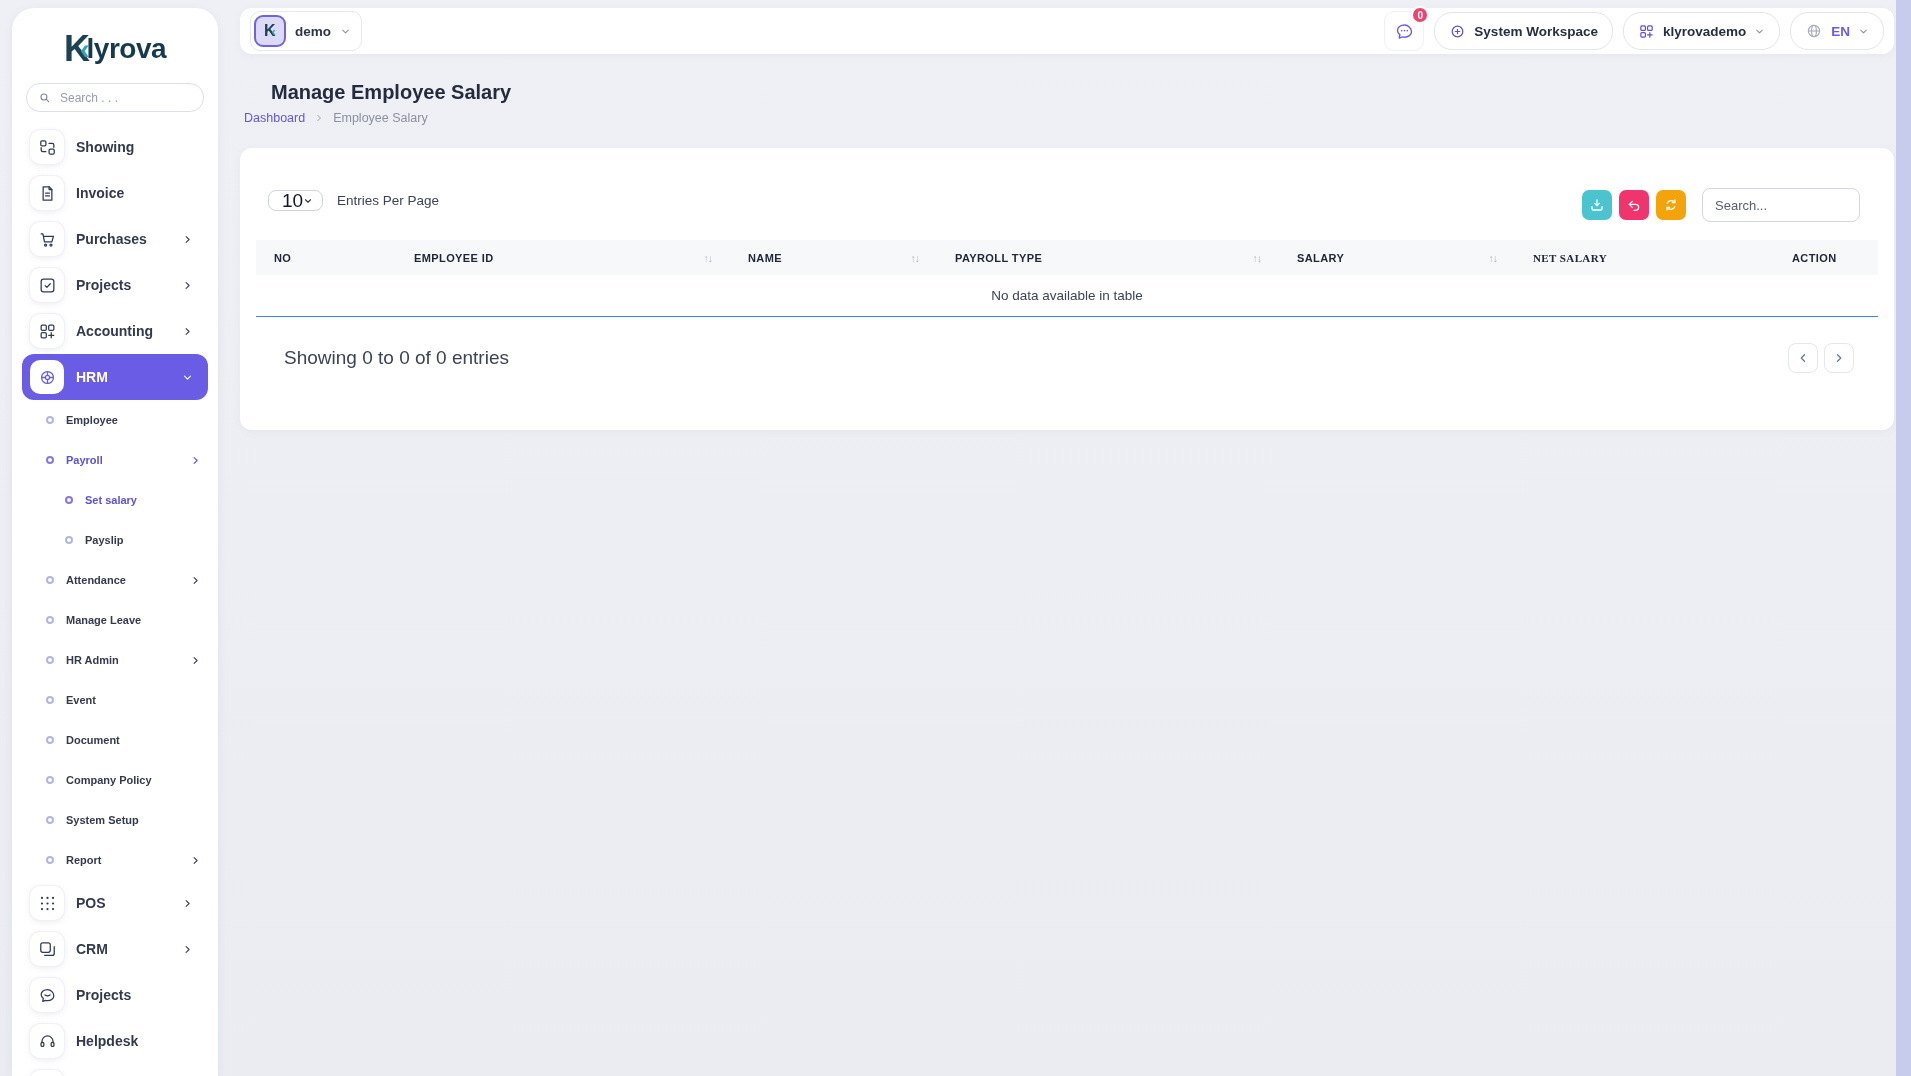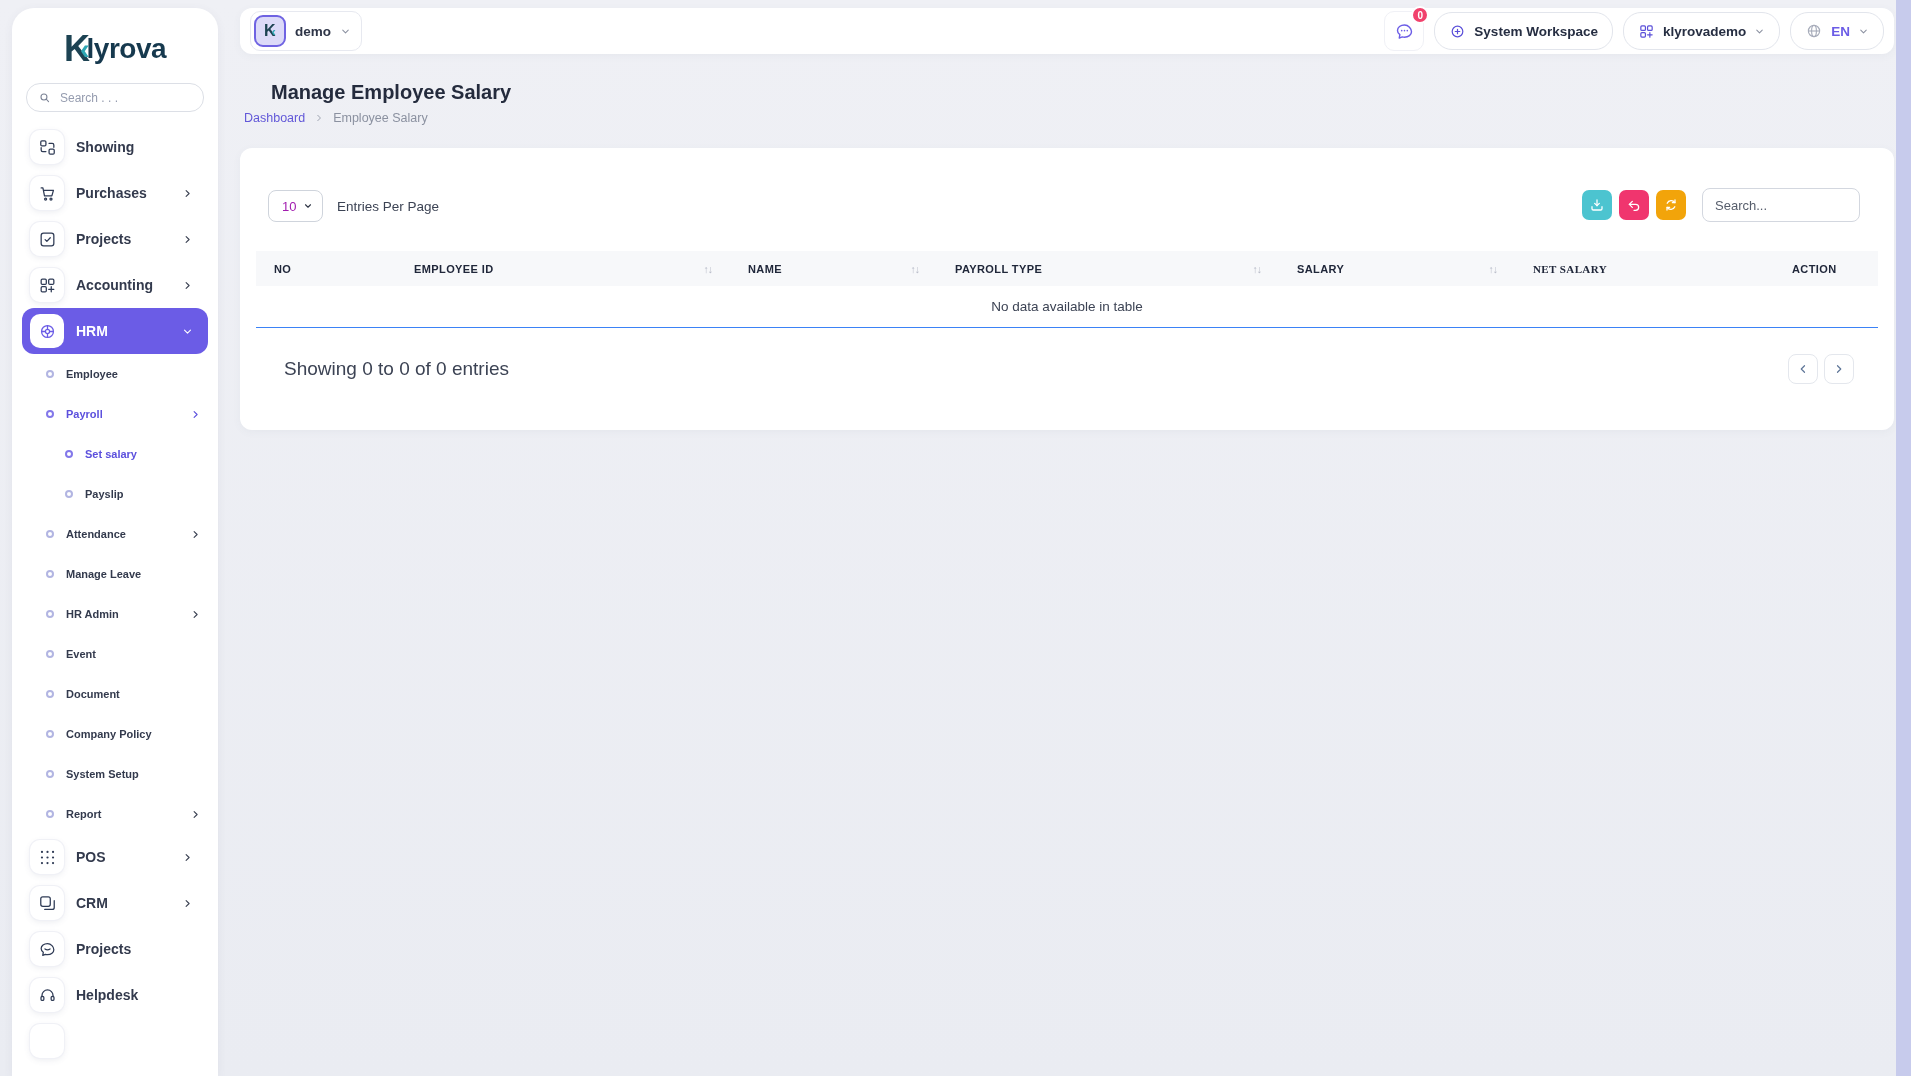--- a/index.html
+++ b/index.html
@@ -80,22 +80,22 @@
   .breadcrumb{position:absolute;left:244px;top:111px;display:flex;align-items:center;gap:9px;font-size:12.5px;}
   .bc-link{color:#6157d8;cursor:pointer;}
   .bc-sep{color:#a0a5b2;display:flex;}
   .bc-sep svg{width:10px;height:10px;}
   .bc-cur{color:#8b91a0;}
 
   
   .card{position:absolute;left:240px;top:148px;width:1654px;height:282px;background:#fff;border-radius:12px;
     box-shadow:0 2px 8px rgba(80,90,120,.05);box-sizing:border-box;}
   .controls{position:relative;padding:42px 34px 0 28px;display:flex;align-items:center;}
-  .select{width:55px;height:32px;border:1px solid #cfd4dc;border-radius:8px;display:flex;align-items:center;
-    justify-content:space-between;padding:0 9px 0 13px;box-sizing:border-box;font-size:13px;color:#a21caf;
+  .select{width:55px;height:21px;border:1px solid #cfd4dc;border-radius:8px;display:flex;align-items:center;
+    justify-content:space-between;padding:0 9px 0 13px;box-sizing:border-box;font-size:19px;color:#0f172a;
     cursor:pointer;background:#fff;}
   .select .chev-d{color:#2f3646;}
   .select .chev-d svg{width:10px;height:10px;}
   .epp-label{margin-left:14px;font-size:13.5px;color:#3c4354;}
   .ctl-right{position:absolute;right:34px;top:40px;display:flex;align-items:center;}
   .act-btn{width:30px;height:30px;border-radius:7px;display:flex;align-items:center;justify-content:center;
     color:#fff;margin-left:7px;cursor:pointer;border:none;}
   .act-btn svg{width:16px;height:16px;}
   .act-teal{background:#4cc4d0;}
   .act-pink{background:#f0356e;}
@@ -144,20 +144,30 @@
             <rect x="14" y="14" width="6.5" height="6.5" rx="1.5"></rect>
             <path d="M10 17.2H6a2 2 0 0 1-2-2v-3"></path>
             <path d="M14 6.8h4a2 2 0 0 1 2 2v3"></path>
           </svg>
         </span>
         <span class="mi-label">Showing</span>
       </div>
       <div class="mi main">
         <span class="chip">
           <svg viewBox="0 0 24 24" fill="none" stroke="currentColor" stroke-width="1.6" stroke-linecap="round" stroke-linejoin="round">
+            <path d="M6.5 3.5h7.5l3.5 3.5v13.5h-11z"></path>
+            <path d="M14 3.5V7h3.5"></path>
+            <path d="M9.5 11.5h5M9.5 15h5"></path>
+          </svg>
+        </span>
+        <span class="mi-label">Invoice</span>
+      </div>
+      <div class="mi main">
+        <span class="chip">
+          <svg viewBox="0 0 24 24" fill="none" stroke="currentColor" stroke-width="1.6" stroke-linecap="round" stroke-linejoin="round">
             <path d="M4 5h2.2l2 10h9.3l2-7H7"></path>
             <circle cx="9.6" cy="19" r="1.3"></circle>
             <circle cx="16.4" cy="19" r="1.3"></circle>
           </svg>
         </span>
         <span class="mi-label">Purchases</span>
         <span class="chev">
           <svg viewBox="0 0 24 24" fill="none" stroke="currentColor" stroke-width="2.4" stroke-linecap="round" stroke-linejoin="round">
             <path d="M9 5.5l6.5 6.5L9 18.5"></path>
           </svg>

